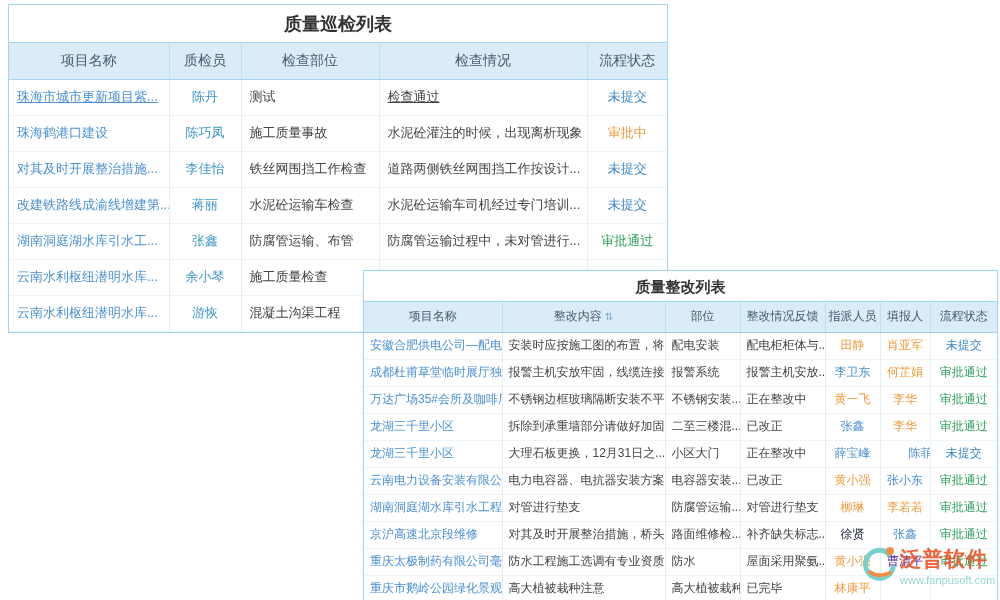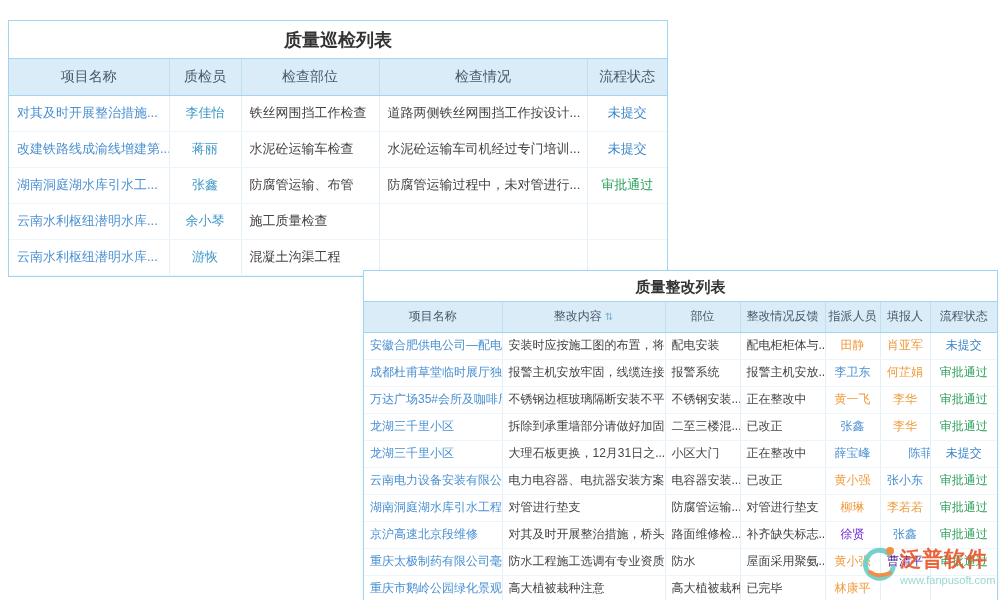--- a/index.html
+++ b/index.html
@@ -4,21 +4,21 @@
 <style>
   * { box-sizing: border-box; }
   html,body { margin:0; padding:0; }
   body {
     width:1000px; height:600px; position:relative; overflow:hidden;
     background:#ffffff; font-family:"Liberation Sans", sans-serif; color:#333;
   }
   .panel {
     position:absolute; background:#fff; border:1px solid #a2d5ef;
   }
-  .panel1 { left:8px; top:20px; width:660px; z-index:1; }
+  .panel1 { left:8px; top:4px; width:660px; z-index:1; }
   .panel2 { left:363px; top:270px; width:635px; z-index:2; box-shadow:0 1px 6px rgba(0,0,0,0.06); }
   .panel-title {
     text-align:center; font-weight:bold; color:#333;
     border-bottom:1px solid #a2d5ef; background:#fff;
   }
   .panel1 .panel-title { height:38px; line-height:38px; font-size:18px; }
   .panel2 .panel-title { height:31px; line-height:31px; font-size:15px; }
   table { border-collapse:collapse; width:100%; table-layout:fixed; }
   th {
     background:#d9ecf8; color:#48596b; font-weight:normal;
@@ -68,20 +68,34 @@
     <thead>
       <tr>
         <th>项目名称</th>
         <th>质检员</th>
         <th>检查部位</th>
         <th>检查情况</th>
         <th>流程状态</th>
       </tr>
     </thead>
     <tbody>
+      <tr>
+        <td class="link u">珠海市城市更新项目紫...</td>
+        <td class="inspector">陈丹</td>
+        <td>测试</td>
+        <td class="u">检查通过</td>
+        <td class="status" style="color: rgb(58, 134, 200);">未提交</td>
+      </tr>
+      <tr>
+        <td class="link">珠海鹤港口建设</td>
+        <td class="inspector">陈巧凤</td>
+        <td>施工质量事故</td>
+        <td>水泥砼灌注的时候，出现离析现象</td>
+        <td class="status" style="color: rgb(240, 154, 60);">审批中</td>
+      </tr>
       <tr>
         <td class="link">对其及时开展整治措施...</td>
         <td class="inspector">李佳怡</td>
         <td>铁丝网围挡工作检查</td>
         <td>道路两侧铁丝网围挡工作按设计...</td>
         <td class="status" style="color: rgb(58, 134, 200);">未提交</td>
       </tr>
       <tr>
         <td class="link">改建铁路线成渝线增建第...</td>
         <td class="inspector">蒋丽</td>
@@ -199,21 +213,21 @@
         <td>对管进行垫支</td>
         <td class="center" style="color: rgb(240, 154, 60);">柳琳</td>
         <td class="center" style="color: rgb(240, 154, 60);">李若若</td>
         <td class="status" style="color: rgb(43, 160, 90);">审批通过</td>
       </tr>
       <tr>
         <td class="link">京沪高速北京段维修</td>
         <td>对其及时开展整治措施，桥头...</td>
         <td>路面维修检...</td>
         <td>补齐缺失标志...</td>
-        <td class="center" style="color: #6d28d9;">徐贤</td>
+        <td class="center" style="color: #0f172a;">徐贤</td>
         <td class="center" style="color: rgb(74, 144, 210);">张鑫</td>
         <td class="status" style="color: rgb(43, 160, 90);">审批通过</td>
       </tr>
       <tr>
         <td class="link">重庆太极制药有限公司毫州中...</td>
         <td>防水工程施工选调有专业资质...</td>
         <td>防水</td>
         <td>屋面采用聚氨...</td>
         <td class="center" style="color: rgb(240, 154, 60);">黄小强</td>
         <td class="center" style="color: #4c1d95;">曹清平</td>

